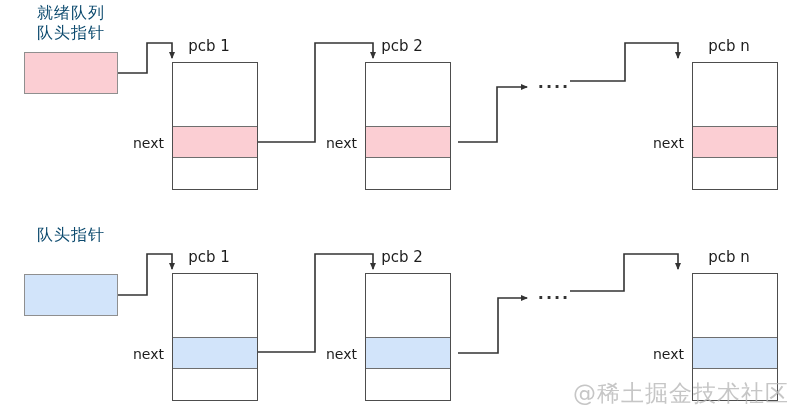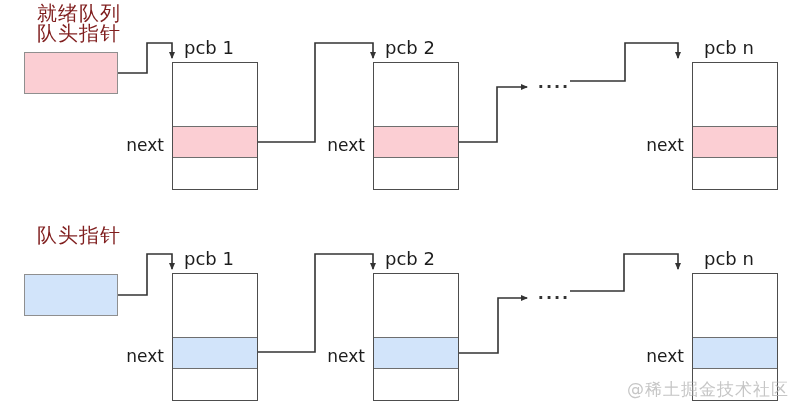--- a/index.html
+++ b/index.html
@@ -26,23 +26,23 @@
     stroke: var(--line, #333333);
     stroke-width: 1.6;
   }
   .wires marker path { fill: var(--line, #333333); }
 
   .queue { position: absolute; left: 0; top: 0; width: 798px; height: 415px; }
 
   .qlabel {
     position: absolute;
     left: 37px;
-    font-size: 20px;
+    font-size: 16px;
     line-height: 20px;
-    color: #7f1d1d;
+    color: #0c4a6e;
     letter-spacing: 1px;
     white-space: nowrap;
   }
   .ready  .qlabel { top: 3px; }
   .blocked .qlabel { top: 225px; }
 
   .pointer-box {
     position: absolute;
     left: 24px;
     width: 94px;
@@ -57,45 +57,45 @@
     position: absolute;
     width: 86px;
     height: 128px;
     border: 1.6px solid var(--box-border, #4d4d4d);
     box-sizing: border-box;
     background: #ffffff;
   }
   .ready  .node { top: 62px; }
   .blocked .node { top: 273px; }
   .node.n1 { left: 172px; }
-  .node.n2 { left: 373px; }
+  .node.n2 { left: 365px; }
   .node.n3 { left: 692px; }
 
   .cell { box-sizing: border-box; }
   .cell-top  { height: 64px; border-bottom: 1.6px solid #6e6e6e; }
   .cell-next { height: 31px; border-bottom: 1.6px solid #6e6e6e; }
   .ready  .cell-next { background: var(--ready-fill,  #fbced3); }
   .blocked .cell-next { background: var(--blocked-fill, #d2e4fa); }
   .cell-bottom { height: 30px; }
 
   .node-title {
     position: absolute;
     top: -26px;
     left: -6px;
     width: 100%;
     text-align: center;
-    font-size: 18px;
+    font-size: 15px;
     color: #1c1c1c;
     white-space: nowrap;
   }
   .next-label {
     position: absolute;
     right: calc(100% + 9px);
     top: 72px;
-    font-size: 17px;
+    font-size: 14px;
     color: #1c1c1c;
   }
 
   .dots {
     position: absolute;
     left: 534px;
     width: 40px;
     text-align: center;
     font-size: 16px;
     font-weight: bold;
@@ -103,21 +103,21 @@
     color: #333333;
     line-height: 14px;
   }
   .ready  .dots { top: 80px; }
   .blocked .dots { top: 291px; }
 
   .watermark {
     position: absolute;
     right: 9px;
     top: 378px;
-    font-size: 17px;
+    font-size: 23px;
     letter-spacing: 1px;
     color: var(--watermark, #b3b3b3);
     opacity: 0.75;
     z-index: 5;
     white-space: nowrap;
   }
 </style>
 </head>
 <body>
 

